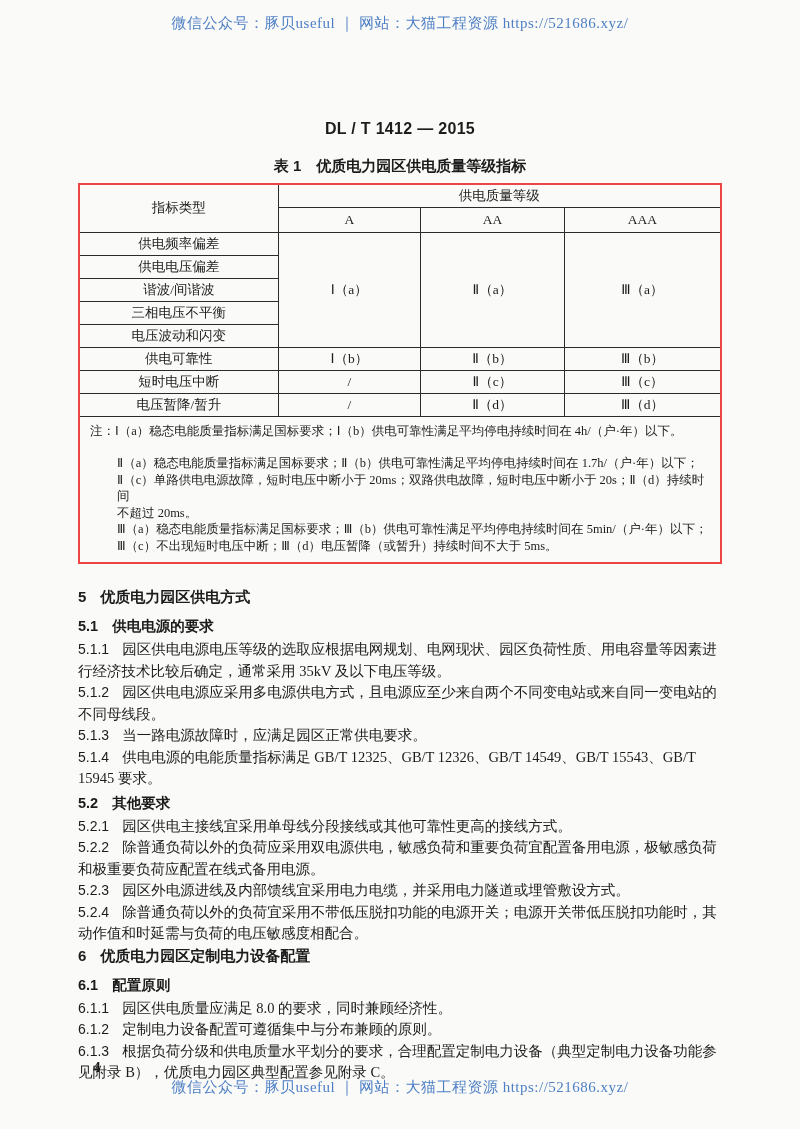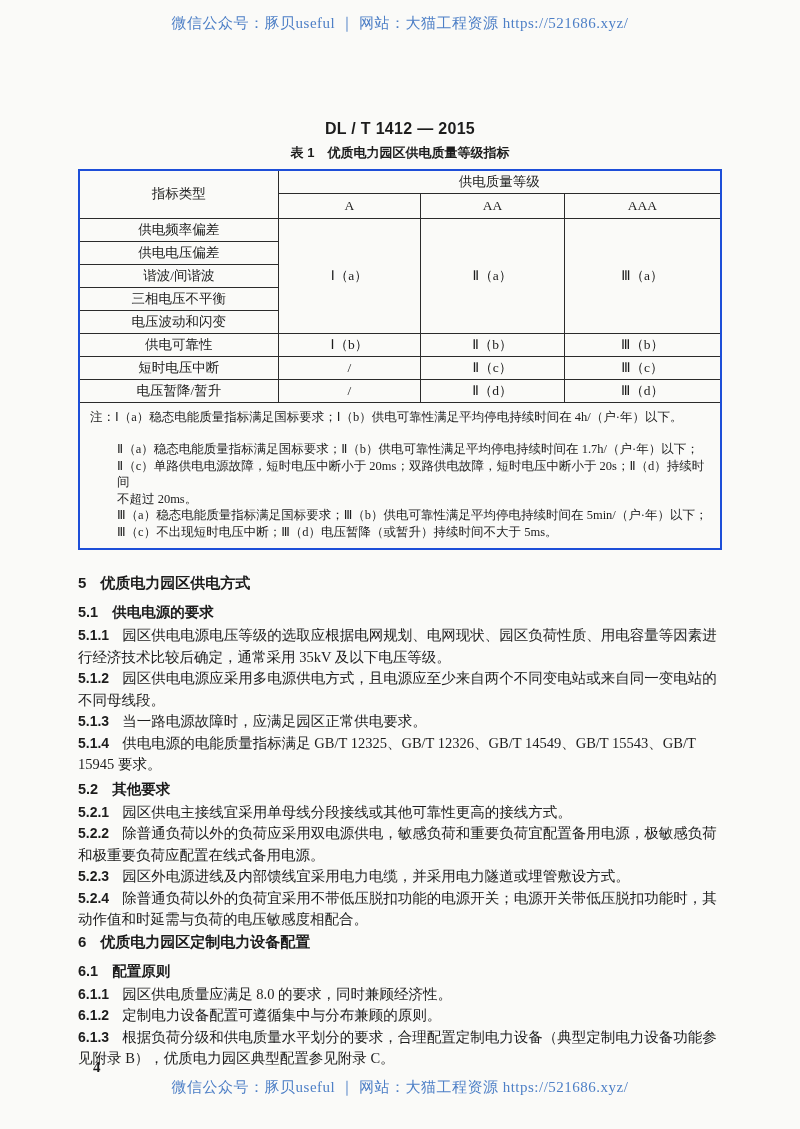--- a/index.html
+++ b/index.html
@@ -20,28 +20,28 @@
   }
   .wm-top { top: 14px; }
   .wm-bottom { top: 1078px; }
   .content { padding: 120px 78px 0 78px; }
   .doc-number {
     font-family: "Liberation Sans", sans-serif;
     font-weight: bold; font-size: 16px; letter-spacing: 0.3px; text-align: center;
   }
   .table-caption {
     text-align: center;
-    font-weight: bold; font-size: 13px;
+    font-weight: bold; font-size: 15px;
     font-family: "Liberation Sans", sans-serif;
-    margin-top: 6px;
+    margin-top: 19px;
   }
   table.spec-table {
     width: 100%; border-collapse: collapse;
     margin-top: 7px;
-    border: 2px solid #1d4ed8;
+    border: 2px solid #ef4444;
     font-size: 13.5px;
   }
   .spec-table th, .spec-table td {
     border: 1px solid #2b2b2b;
     text-align: center; vertical-align: middle;
     font-weight: normal;
     padding: 1px 4px;
   }
   .spec-table thead tr:first-child th { height: 23px; }
   .spec-table thead tr:last-child th { height: 25px; font-family: "Liberation Serif", serif; }
@@ -64,21 +64,21 @@
   .h2 {
     font-family: "Liberation Sans", sans-serif;
     font-weight: bold; font-size: 14.5px;
     margin-top: 3px; margin-bottom: 2px;
     line-height: 21px;
   }
   .h1 .num, .h2 .num { margin-right: 14px; }
   .clause { font-size: 14.5px; line-height: 21.5px; }
   .clause .num {
     font-family: "Liberation Sans", sans-serif;
-    font-weight: bold; font-size: 14px;
+    font-weight: normal; font-size: 14px;
     margin-right: 13px;
   }
   .page-number {
     position: absolute; left: 93px; top: 1059px;
     font-size: 15px; font-weight: bold;
   }
 </style>
 </head>
 <body>
 

